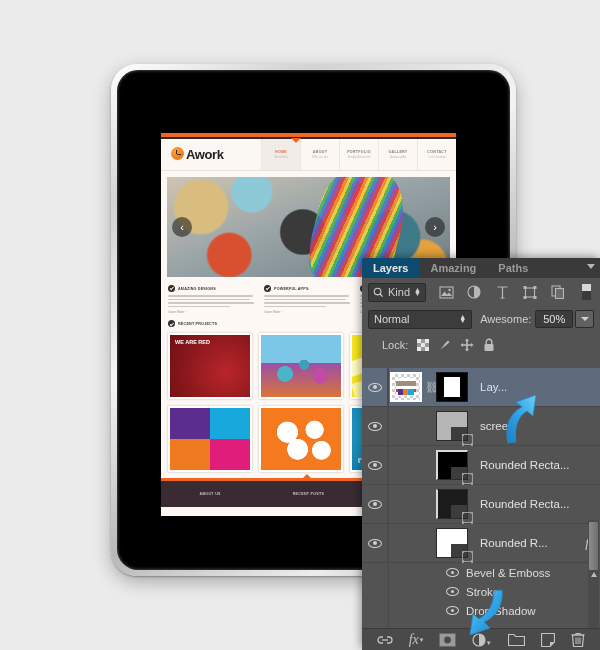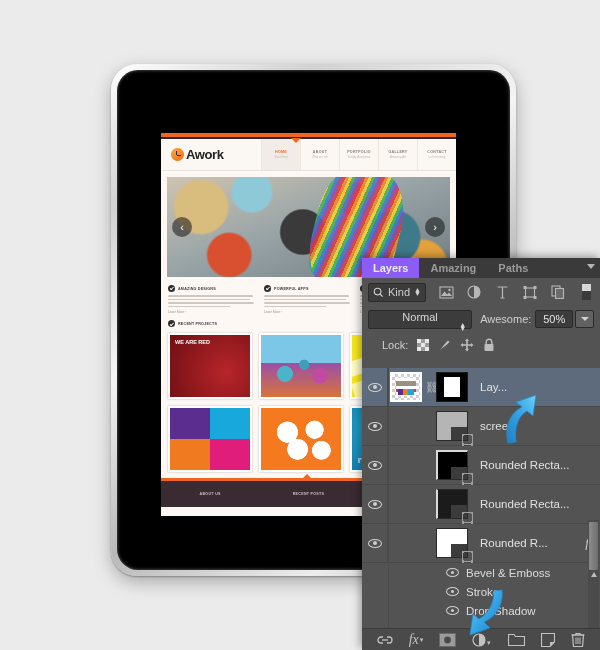--- a/index.html
+++ b/index.html
@@ -33,21 +33,21 @@
   .site-topbar2{height:2px;background:#2b2b2b;}
   .site-nav{
     height:32px;background:#fbf7f3;display:flex;align-items:center;
     border-bottom:1px solid #ebe3db; position:relative;
   }
   .nav-notch{
     position:absolute;left:130px;top:-1px;width:0;height:0;
     border-left:5px solid transparent;border-right:5px solid transparent;
     border-top:5px solid #f16522;
   }
-  .logo{display:flex;align-items:center;padding-left:10px;width:100px;}
+  .logo{display:flex;padding-left:10px;width:100px;}
   .logo-dot{
     width:13px;height:13px;border-radius:50%;
     background:radial-gradient(circle at 35% 30%,#ffa23e,#ec6608);
     position:relative;margin-right:2px;flex:none;
   }
   .logo-dot:after{
     content:"";position:absolute;left:5px;top:2.5px;width:1.3px;height:4.5px;background:#2b2b2b;
   }
   .logo-dot:before{
     content:"";position:absolute;left:6px;top:6.5px;width:3.5px;height:1.3px;background:#2b2b2b;
@@ -130,36 +130,36 @@
   .site-foot div{flex:1;text-align:center;font-size:3.6px;font-weight:bold;color:#c9bcc2;letter-spacing:.3px;}
 
   
   #ps{
     position:absolute;left:362px;top:258px;width:238px;height:392px;
     background:#535353;color:#d4d4d4;font-size:11px;
     box-shadow:-2px -2px 8px rgba(0,0,0,.35);
   }
   .ps-tabs{height:20px;background:#3a3a3a;display:flex;align-items:flex-end;position:relative;}
   .ps-tab{height:20px;line-height:20px;padding:0 11px;font-size:11px;font-weight:bold;color:#9a9a9a;}
-  .ps-tab.active{background:#8b5cf6;color:#e9e9e9;}
+  .ps-tab.active{background:#0c4a6e;color:#e9e9e9;}
   .ps-tab-menu{position:absolute;right:5px;top:6px;width:0;height:0;
     border-left:4px solid transparent;border-right:4px solid transparent;border-top:5px solid #b5b5b5;}
 
   .ps-filter{height:28px;display:flex;align-items:center;padding:0 6px;gap:13px;}
   .kind-box{
     width:70px;height:19px;background:#3c3c3c;border:1px solid #2a2a2a;border-radius:2px;
     display:flex;align-items:center;padding:0 4px;gap:4px;color:#ccc;font-size:11px;
   }
   .kind-box .sp{margin-left:auto;display:flex;flex-direction:column;line-height:4px;font-size:7px;color:#cfcfcf;}
   .f-ico{width:24px;height:22px;display:flex;align-items:center;justify-content:center;color:#b7b7b7;}
 
   .ps-blend{height:26px;display:flex;align-items:center;padding:0 6px;}
   .blend-box{
     width:110px;height:19px;background:#3c3c3c;border:1px solid #2a2a2a;border-radius:2px;
-    display:flex;align-items:center;padding:0 5px;color:#d8d8d8;font-size:11px;flex-direction:column;
+    display:flex;align-items:center;padding:0 5px;color:#d8d8d8;font-size:11px;
   }
   .blend-box .sp{margin-left:auto;display:flex;flex-direction:column;line-height:4px;font-size:7px;}
   .lbl{margin-left:8px;color:#cfcfcf;font-size:11px;}
   .num-box{
     width:40px;height:18px;background:#3c3c3c;border:1px solid #2a2a2a;border-radius:2px;
     color:#e2e2e2;font-size:11px;display:flex;align-items:center;justify-content:center;margin-left:4px;
   }
   .num-arrow{
     width:20px;height:18px;background:#616161;border:1px solid #2a2a2a;border-radius:2px;
     margin-left:2px;display:flex;align-items:center;justify-content:center;

